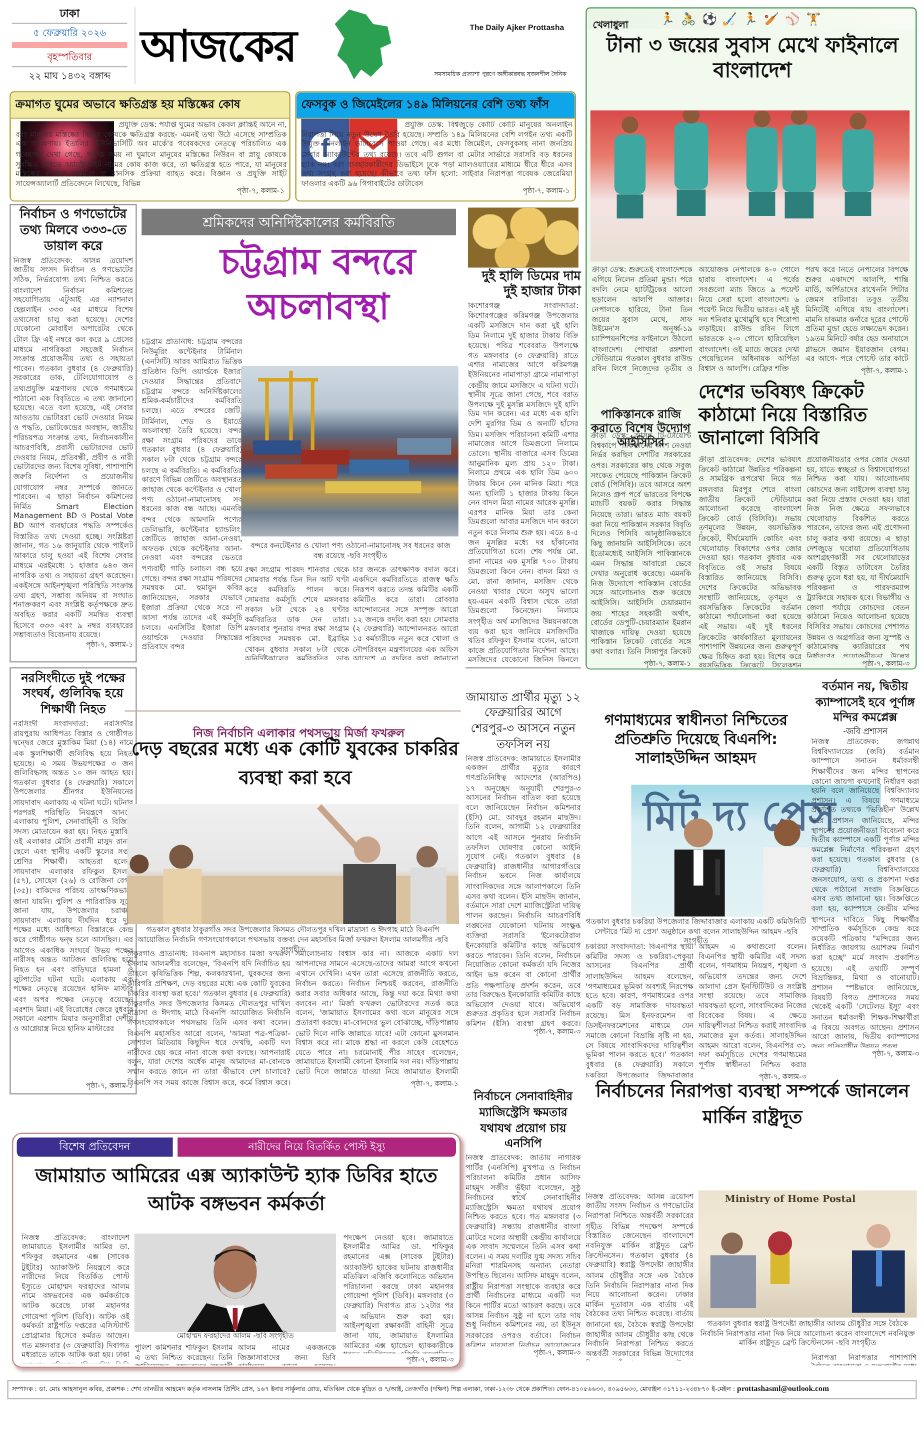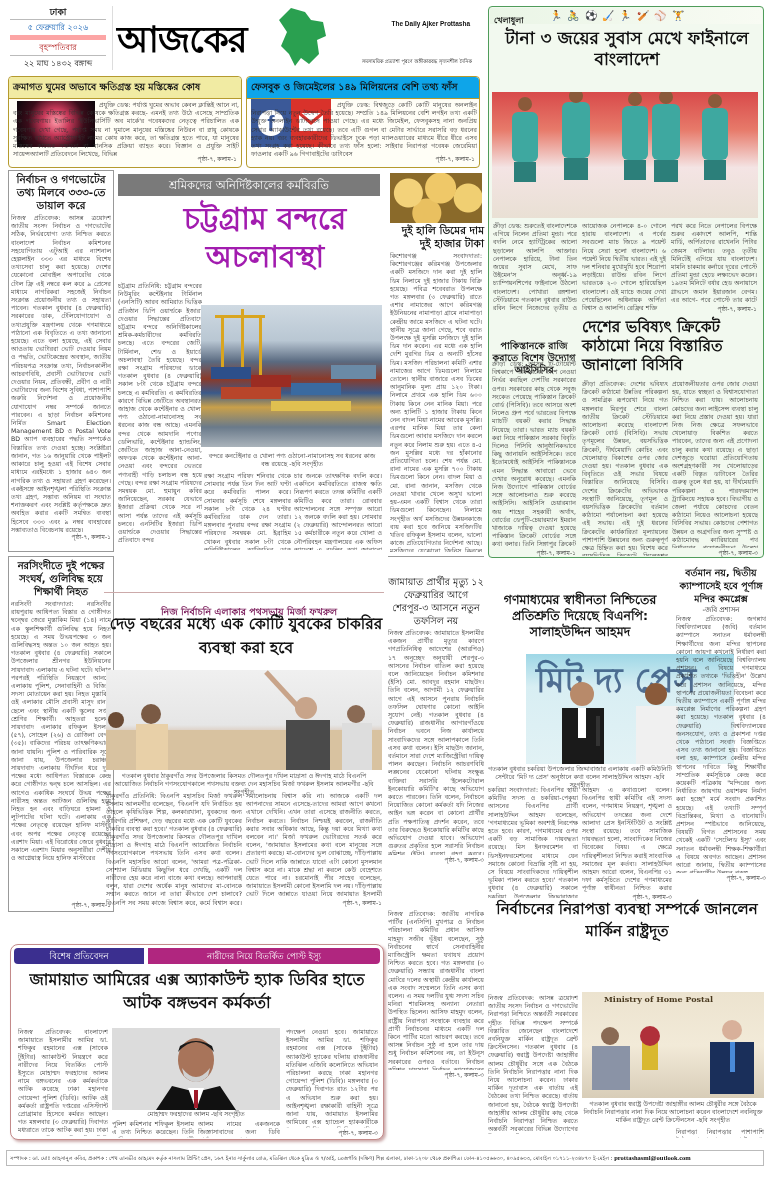--- a/index.html
+++ b/index.html
@@ -176,20 +176,21 @@
 <div class="abs pgref" style="left:582px;top:892px;width:90px;">পৃষ্ঠা-৭, কলাম-৩</div>
 
 <div class="abs" style="left:676px;top:566px;width:90px;height:330px;">
   <div class="hl" style="font-size:9.5px;line-height:13px;font-weight:bold;">বর্তমান নয়, দ্বিতীয় ক্যাম্পাসেই হবে পূর্ণাঙ্গ মন্দির কমপ্লেক্স</div>
   <div style="font-family:'DejaVu Sans',sans-serif;font-size:7px;text-align:center;line-height:10px;">-জবি প্রশাসন</div>
   <div class="body-text" style="height:258px;">নিজস্ব প্রতিবেদক: জগন্নাথ বিশ্ববিদ্যালয়ের (জবি) বর্তমান ক্যাম্পাসে সনাতন ধর্মাবলম্বী শিক্ষার্থীদের জন্য মন্দির স্থাপনের কোনো জায়গা কখনোই নির্ধারণ করা হয়নি বলে জানিয়েছে বিশ্ববিদ্যালয় প্রশাসন। এ বিষয়ে গণমাধ্যমে প্রকাশিত তথ্যকে 'ভিত্তিহীন' উল্লেখ করে প্রশাসন জানিয়েছে, মন্দির স্থাপনের প্রয়োজনীয়তা বিবেচনা করে দ্বিতীয় ক্যাম্পাসে একটি পূর্ণাঙ্গ মন্দির কমপ্লেক্স নির্মাণের পরিকল্পনা গ্রহণ করা হয়েছে। গতকাল বুধবার (৪ ফেব্রুয়ারি) বিশ্ববিদ্যালয়ের জনসংযোগ, তথ্য ও প্রকাশনা দপ্তর থেকে পাঠানো সংবাদ বিজ্ঞপ্তিতে এসব তথ্য জানানো হয়। বিজ্ঞপ্তিতে বলা হয়, ক্যাম্পাসে কেন্দ্রীয় মন্দির স্থাপনের দাবিতে কিছু শিক্ষার্থীর সাম্প্রতিক কর্মসূচিকে কেন্দ্র করে কয়েকটি পত্রিকায় "মন্দিরের জন্য নির্ধারিত জায়গায় ওয়াশরুম নির্মাণ করা হচ্ছে" মর্মে সংবাদ প্রকাশিত হয়েছে। এই তথ্যটি সম্পূর্ণ বিভ্রান্তিকর, মিথ্যা ও বানোয়াট। প্রশাসন স্পষ্টভাবে জানিয়েছে, বিষয়টি বিগত প্রশাসনের সময় থেকেই একটি 'সেটেলড ইস্যু' এবং সনাতন ধর্মাবলম্বী শিক্ষক-শিক্ষার্থীরা এ বিষয়ে অবগত আছেন। প্রশাসন আরো জানায়, দ্বিতীয় ক্যাম্পাসের জন্য প্রক্রিয়াধীন উন্নয়ন প্রকল্প</div>
   <div class="pgref">পৃষ্ঠা-৭, কলাম-৩</div>
 </div>
 
 <div class="abs" style="left:388px;top:908px;width:96px;height:226px;">
+  <div class="hl" style="font-size:9.5px;line-height:13px;font-weight:bold;">নির্বাচনে সেনাবাহিনীর ম্যাজিস্ট্রেসি ক্ষমতার যথাযথ প্রয়োগ চায় এনসিপি</div>
   <div class="body-text" style="height:160px;margin-top:2px;">নিজস্ব প্রতিবেদক: জাতীয় নাগরিক পার্টির (এনসিপি) মুখপাত্র ও নির্বাচন পরিচালনা কমিটির প্রধান আসিফ মাহমুদ সজীব ভূঁইয়া বলেছেন, সুষ্ঠু নির্বাচনের স্বার্থে সেনাবাহিনীর ম্যাজিস্ট্রেসি ক্ষমতা যথাযথ প্রয়োগ নিশ্চিত করতে হবে। গত মঙ্গলবার (৩ ফেব্রুয়ারি) সন্ধ্যায় রাজধানীর বাংলা মোটরে দলের অস্থায়ী কেন্দ্রীয় কার্যালয়ে এক সংবাদ সম্মেলনে তিনি এসব কথা বলেন। এ সময় দলটির যুগ্ম সদস্য সচিব মনিরা শারমিনসহ অন্যান্য নেতারা উপস্থিত ছিলেন। আসিফ মাহমুদ বলেন, রাষ্ট্রীয় নিরাপত্তা সংস্থাকে ব্যবহার করে প্রার্থী নির্বাচনের মাধ্যমে একটি দল কিনে পার্টির মতো আচরণ করছে। তবে আসন্ন নির্বাচন সুষ্ঠু না হলে তার দায় শুধু নির্বাচন কমিশনের নয়, তা ইউনূস সরকারের ওপরও বর্তাবে। নির্বাচন কমিশন দায়সারা নির্বাচন আয়োজনের চেষ্টা করছে। রাজনৈতিক মহাসর্ব দেখে প্রিজাইডিং</div>
   <div class="pgref">পৃষ্ঠা-৭, কলাম-৩</div>
 </div>
 
 <div class="abs" style="left:490px;top:898px;width:274px;text-align:center;font-family:'DejaVu Sans',sans-serif;font-size:15px;line-height:22px;font-weight:bold;">নির্বাচনের নিরাপত্তা ব্যবস্থা সম্পর্কে জানলেন মার্কিন রাষ্ট্রদূত</div>
 <div class="abs body-text" style="left:488px;top:994px;width:90px;height:140px;">নিজস্ব প্রতিবেদক: আসন্ন ত্রয়োদশ জাতীয় সংসদ নির্বাচন ও গণভোটের নিরাপত্তা নিশ্চিতে অন্তর্বর্তী সরকারের গৃহীত বিভিন্ন পদক্ষেপ সম্পর্কে বিস্তারিত জেনেছেন বাংলাদেশে নবনিযুক্ত মার্কিন রাষ্ট্রদূত ব্রেন্ট ক্রিস্টেনসেন। গতকাল বুধবার (৪ ফেব্রুয়ারি) স্বরাষ্ট্র উপদেষ্টা জাহাঙ্গীর আলম চৌধুরীর সঙ্গে এক বৈঠকে তিনি নির্বাচনি নিরাপত্তার নানা দিক নিয়ে আলোচনা করেন। ঢাকার মার্কিন দূতাবাস এক বার্তায় এই বৈঠকের তথ্য নিশ্চিত করেছে। বার্তায় জানানো হয়, বৈঠকে স্বরাষ্ট্র উপদেষ্টা জাহাঙ্গীর আলম চৌধুরীর কাছ থেকে নির্বাচনি নিরাপত্তা নিশ্চিত করতে অন্তর্বর্তী সরকারের বিভিন্ন উদ্যোগের বিষয়ে খোঁজখবর নেন রাষ্ট্রদূত। নির্বাচন সুষ্ঠু, শান্তিপূর্ণ ও অংশগ্রহণমূলক করতে অন্তর্বর্তী সরকারের বিভিন্ন উদ্যোগের বিষয়ে সেখানে বৈঠকে আলোচনা হয়েছে। সরকারের এই উদ্যোগকে সাধুবাদ জানান।</div>
 <div class="photo" style="left:582px;top:992px;width:182px;height:106px;background:linear-gradient(180deg,#ece3cf 0%,#f2ead8 50%,#d8cdb8 100%);">
   <div style="position:absolute;left:22px;top:2px;font-family:'DejaVu Serif',serif;font-size:8px;color:#4a3a20;font-weight:bold;">Ministry of Home Postal</div>
   <svg width="182" height="106" viewBox="0 0 182 106">
     <rect x="60" y="48" width="16" height="30" fill="#d9b830"></rect>

